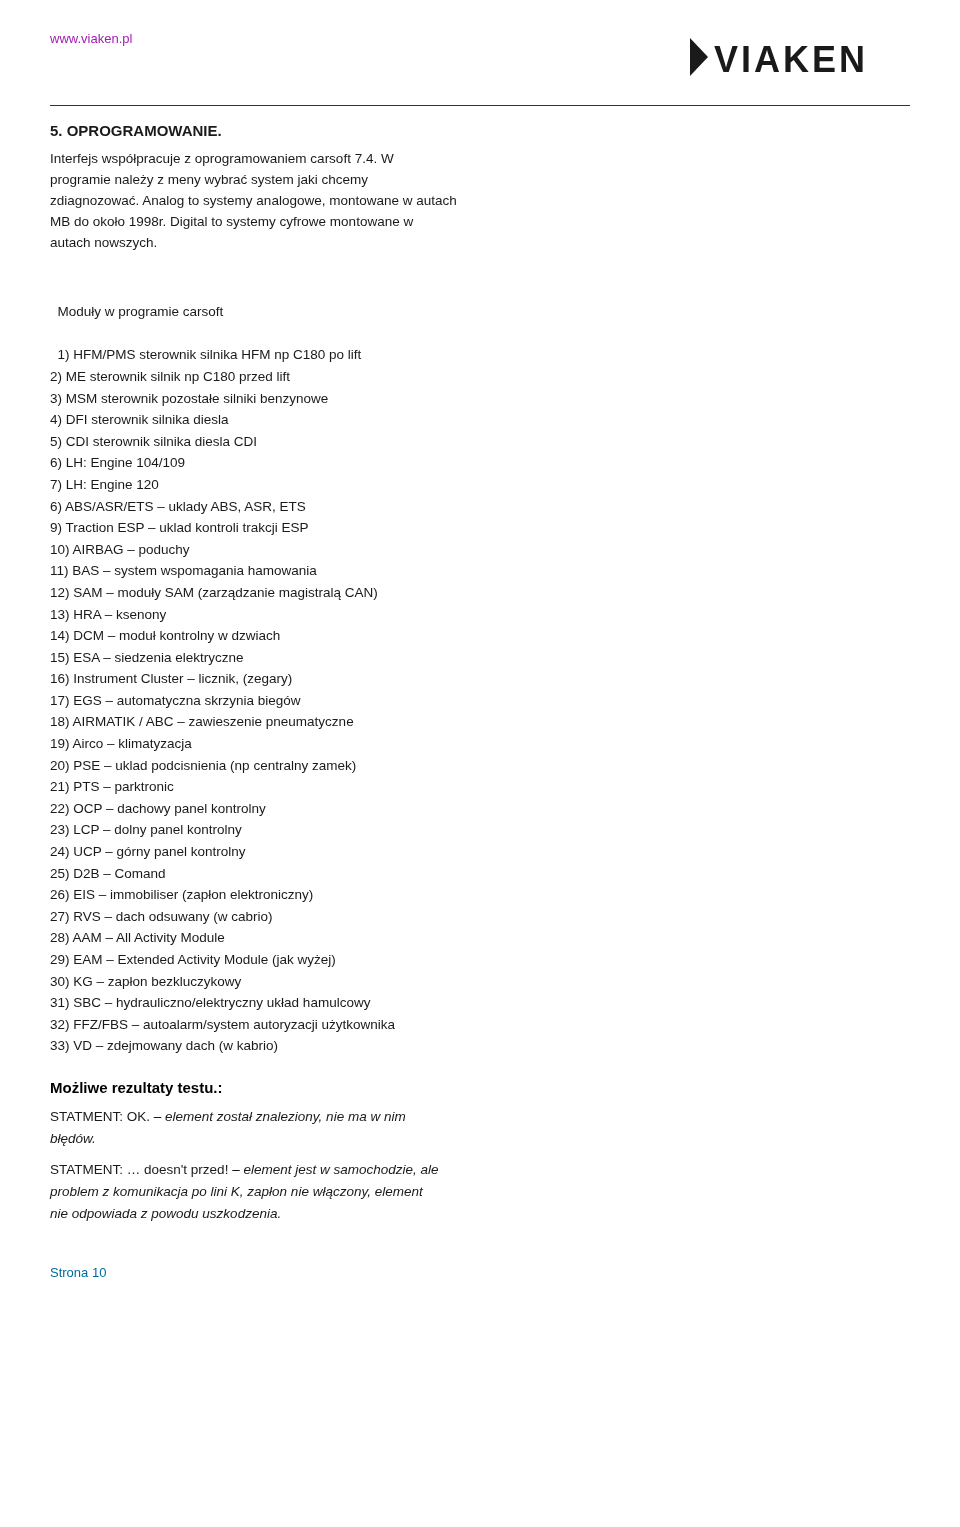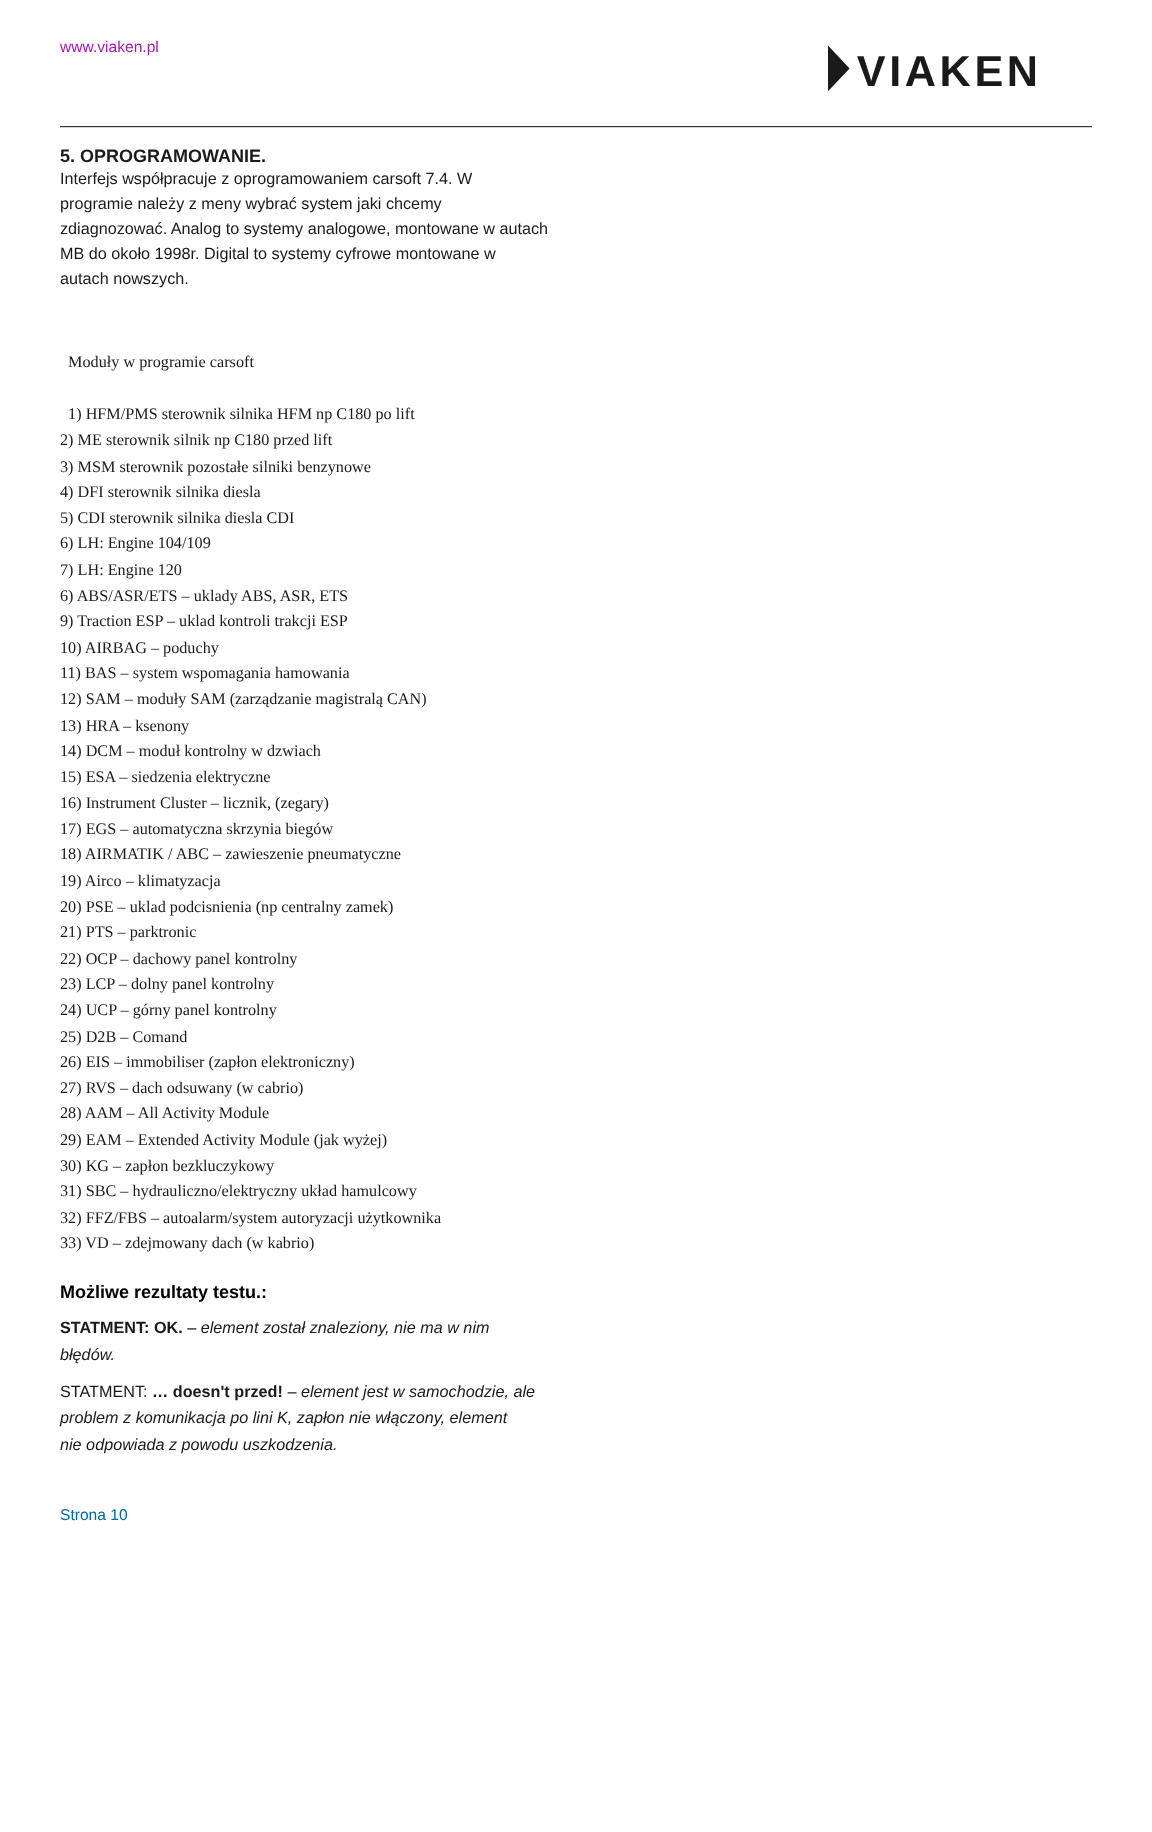--- a/index.html
+++ b/index.html
@@ -40,32 +40,33 @@
       border: none;
       border-top: 1px solid #333;
       margin: 8px 0 16px 0;
     }
 
     .section-title {
       font-family: Arial, sans-serif;
       font-size: 15px;
       font-weight: bold;
       color: #1a1a1a;
+      margin-bottom: 10px;
     }
 
     .paragraph {
       font-family: Arial, sans-serif;
       font-size: 13.5px;
       color: #1a1a1a;
       line-height: 1.55;
       margin-bottom: 26px;
     }
 
     .content-block {
-      font-family: Liberation Serif, serif;
+      font-family: Liberation Sans, sans-serif;
       font-size: 13.5px;
       color: #1a1a1a;
       line-height: 1.6;
       margin-bottom: 18px;
       white-space: pre-wrap;
     }
 
     .section-header {
       font-family: Arial, sans-serif;
       font-size: 15px;
@@ -76,21 +77,21 @@
 
     .statment-block {
       font-family: Arial, sans-serif;
       font-size: 13.5px;
       color: #1a1a1a;
       line-height: 1.65;
       margin-bottom: 8px;
     }
 
     .statment-block .bold {
-      font-weight: bold;
+      font-weight: normal;
       text-align: center;
     }
 
     .statment-block .italic {
       font-style: italic;
     }
 
     .page-footer {
       font-family: Arial, sans-serif;
       font-size: 13px;

